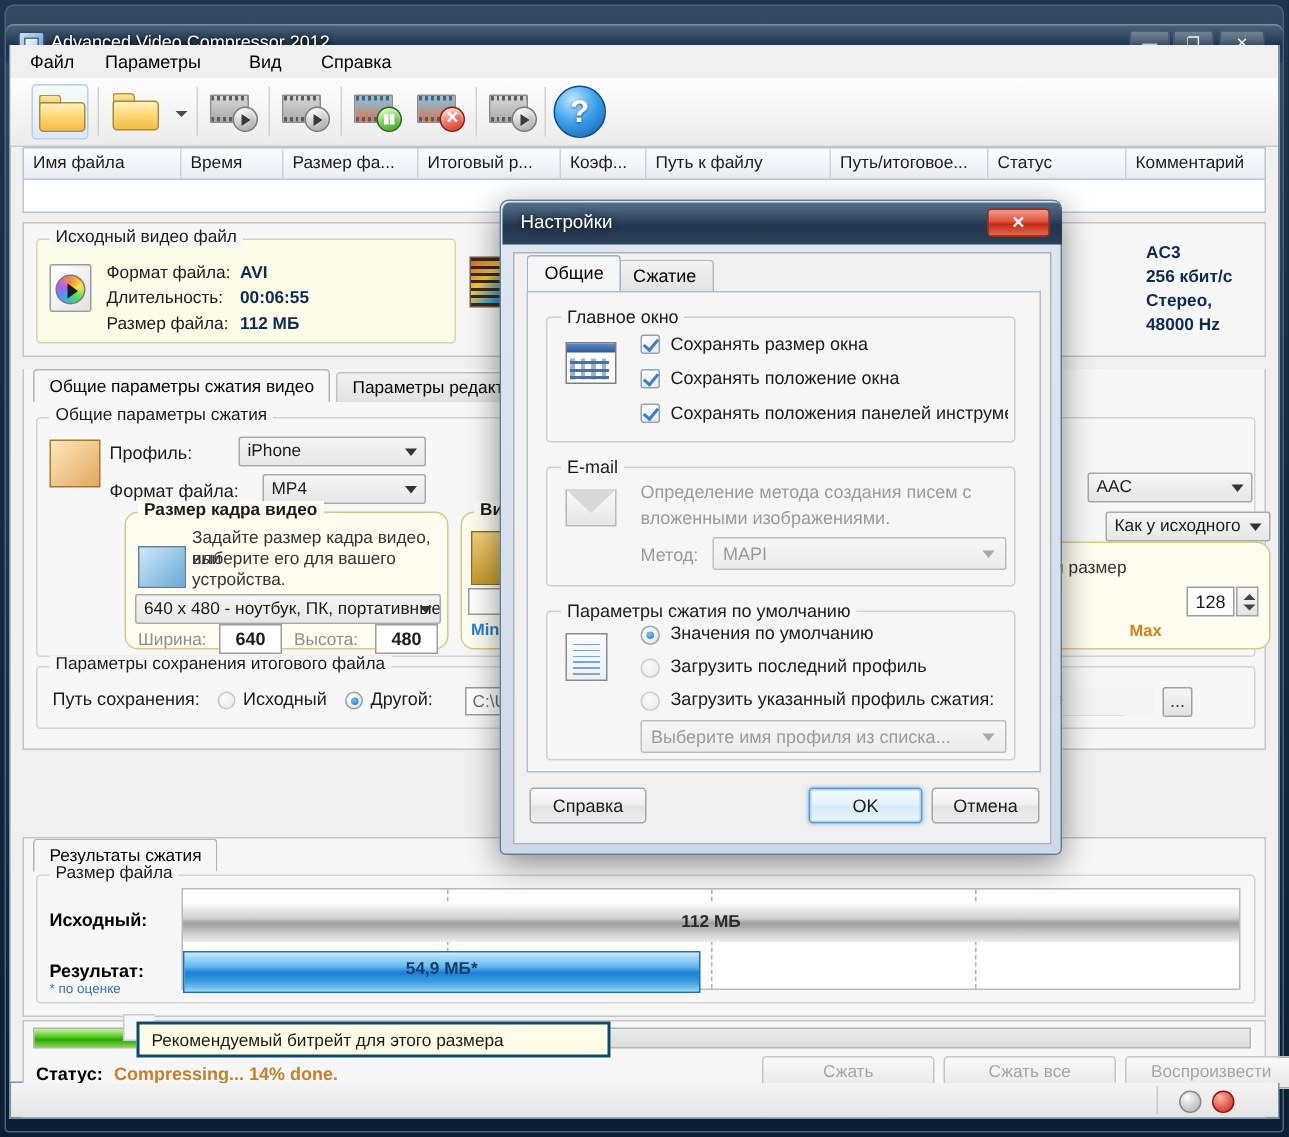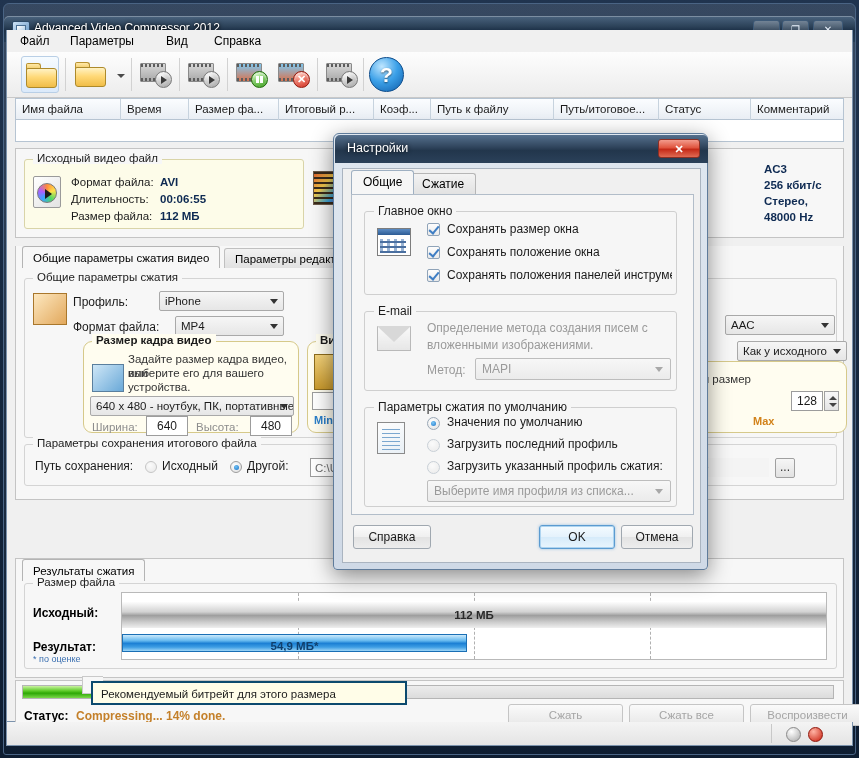--- a/index.html
+++ b/index.html
@@ -208,21 +208,21 @@
   }
   .cbox .arr{
     position:absolute;right:5px;top:7px;width:0;height:0;
     border-left:4px solid transparent;border-right:4px solid transparent;border-top:5px solid #333;
   }
   .tbox{
     position:absolute;height:20px;line-height:18px;
     background:#fff;border:1px solid #9c9c9c;box-sizing:border-box;
     font-size:11.5px;padding-left:4px;color:#1b1b1b;white-space:nowrap;overflow:hidden;
   }
-  .tbox.num{text-align:center;padding-left:0;font-weight:normal;font-size:12px;}
+  .tbox.num{text-align:center;padding-left:0;font-weight:bold;font-size:12px;}
   .round-group{
     position:absolute;border:1px solid #d6c98a;border-radius:9px;box-sizing:border-box;
     background:#fffdf0;
     padding-left:28px;
   }
   .round-group>.group-title{background:#fffdf0;color:#1b1b1b;font-weight:bold;}
   .note{position:absolute;font-size:11.5px;color:#333;line-height:14px;}
   #frame-icon{
     position:absolute;left:8px;top:22px;width:30px;height:26px;
     background:linear-gradient(135deg,#cfe7f7,#6aa9d8);border:1px solid #5a7f9e;
@@ -631,21 +631,21 @@
         <span style="position:absolute;left:8px;top:70px;font-size:9px;color:#3a6fb0">* по оценке</span>
 
         <div class="bar-track" style="left:96px;top:8px;width:706px;height:68px;background:#fff">
           <span class="tick" style="left:176px"></span>
           <span class="tick" style="left:352px"></span>
           <span class="tick" style="left:528px"></span>
 
           <div class="bar-orig" style="top:9px;height:26px;width:704px">
             <span class="bar-label" style="line-height:26px">112 МБ</span>
           </div>
-          <div class="bar-res" style="top:41px;height:18px;width:345px">
+          <div class="bar-res" style="top:41px;height:28px;width:345px">
             <span class="bar-label" style="line-height:23px;color:#0f3f6d">54,9 МБ*</span>
           </div>
         </div>
       </div>
     </div>
 
     <div class="panel" id="sec-status">
       <div id="progress-track">
         <div id="progress-fill" style="width:14%"></div>
       </div>

